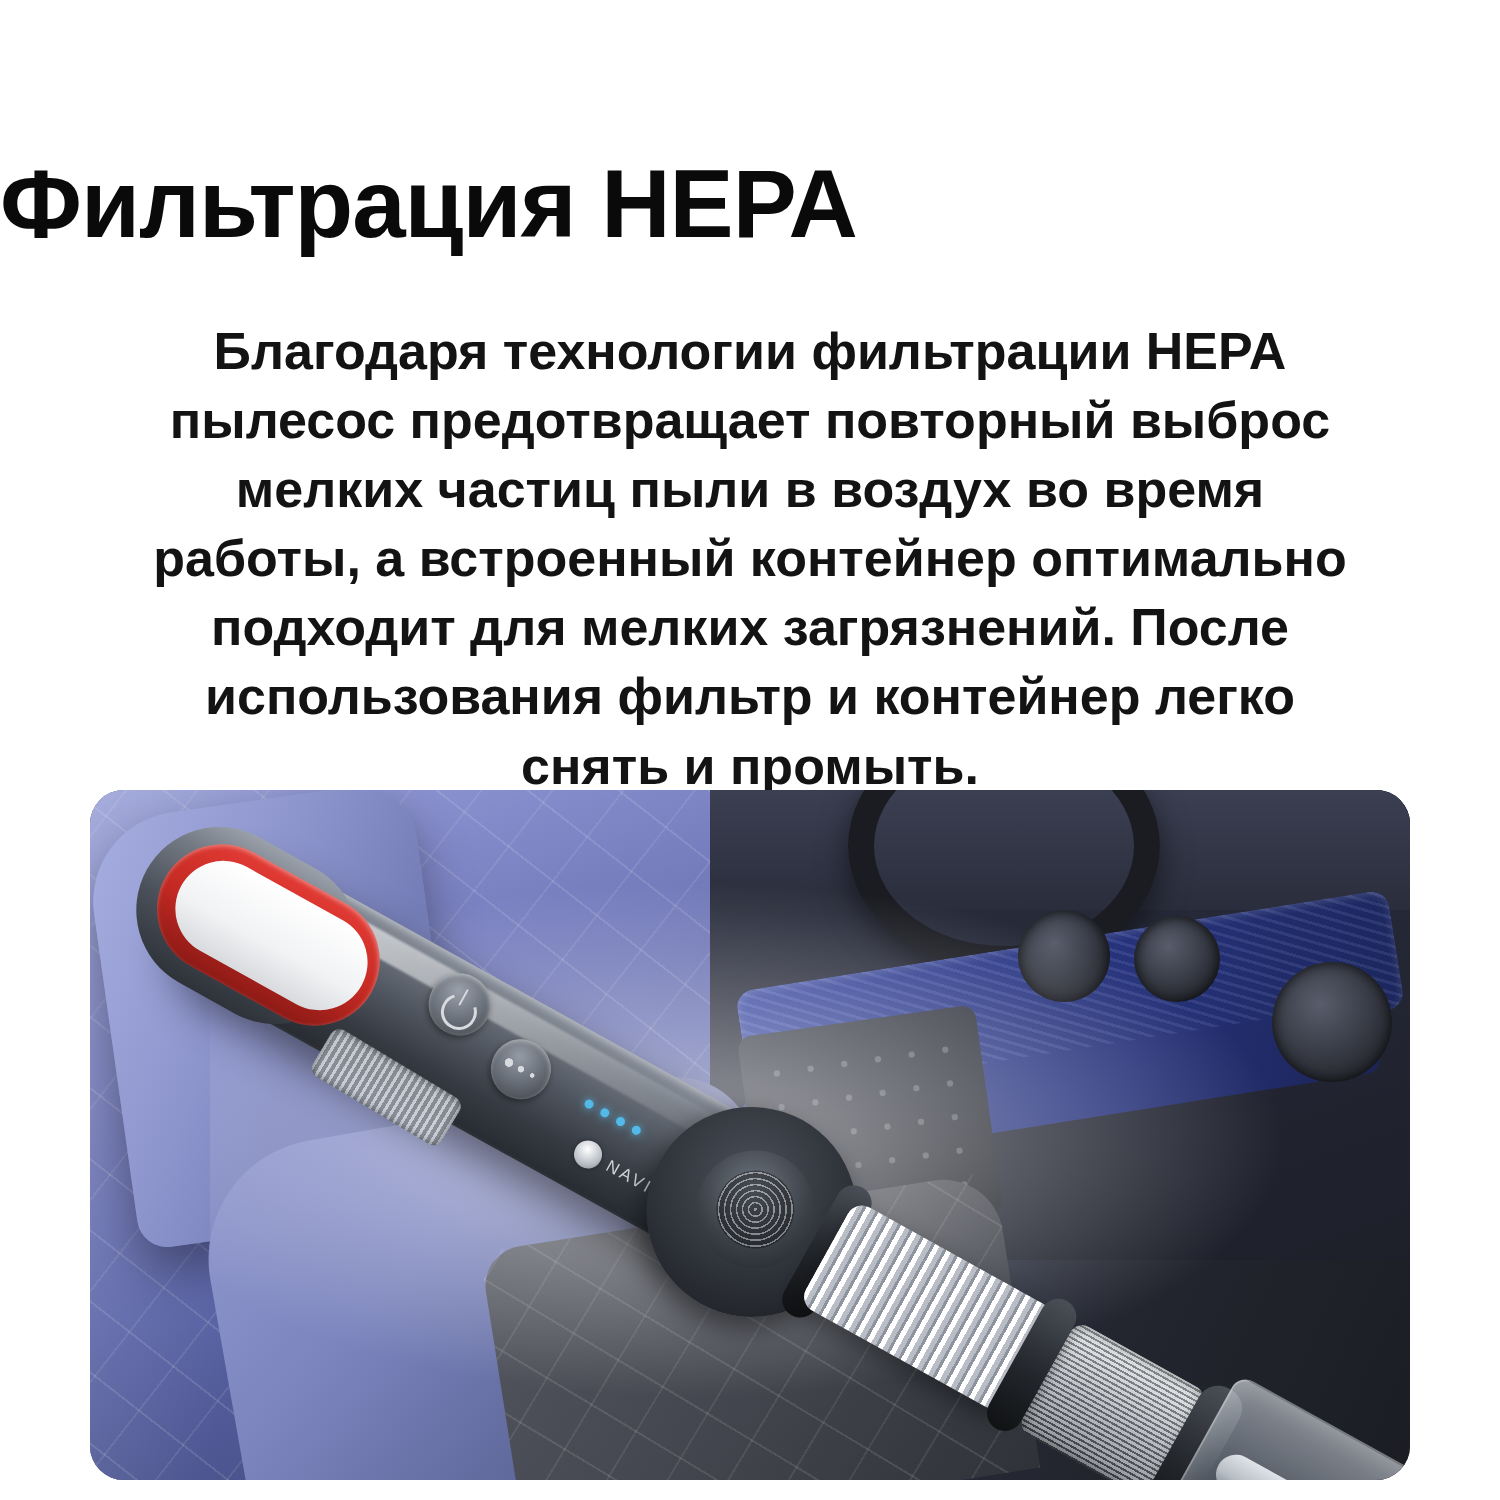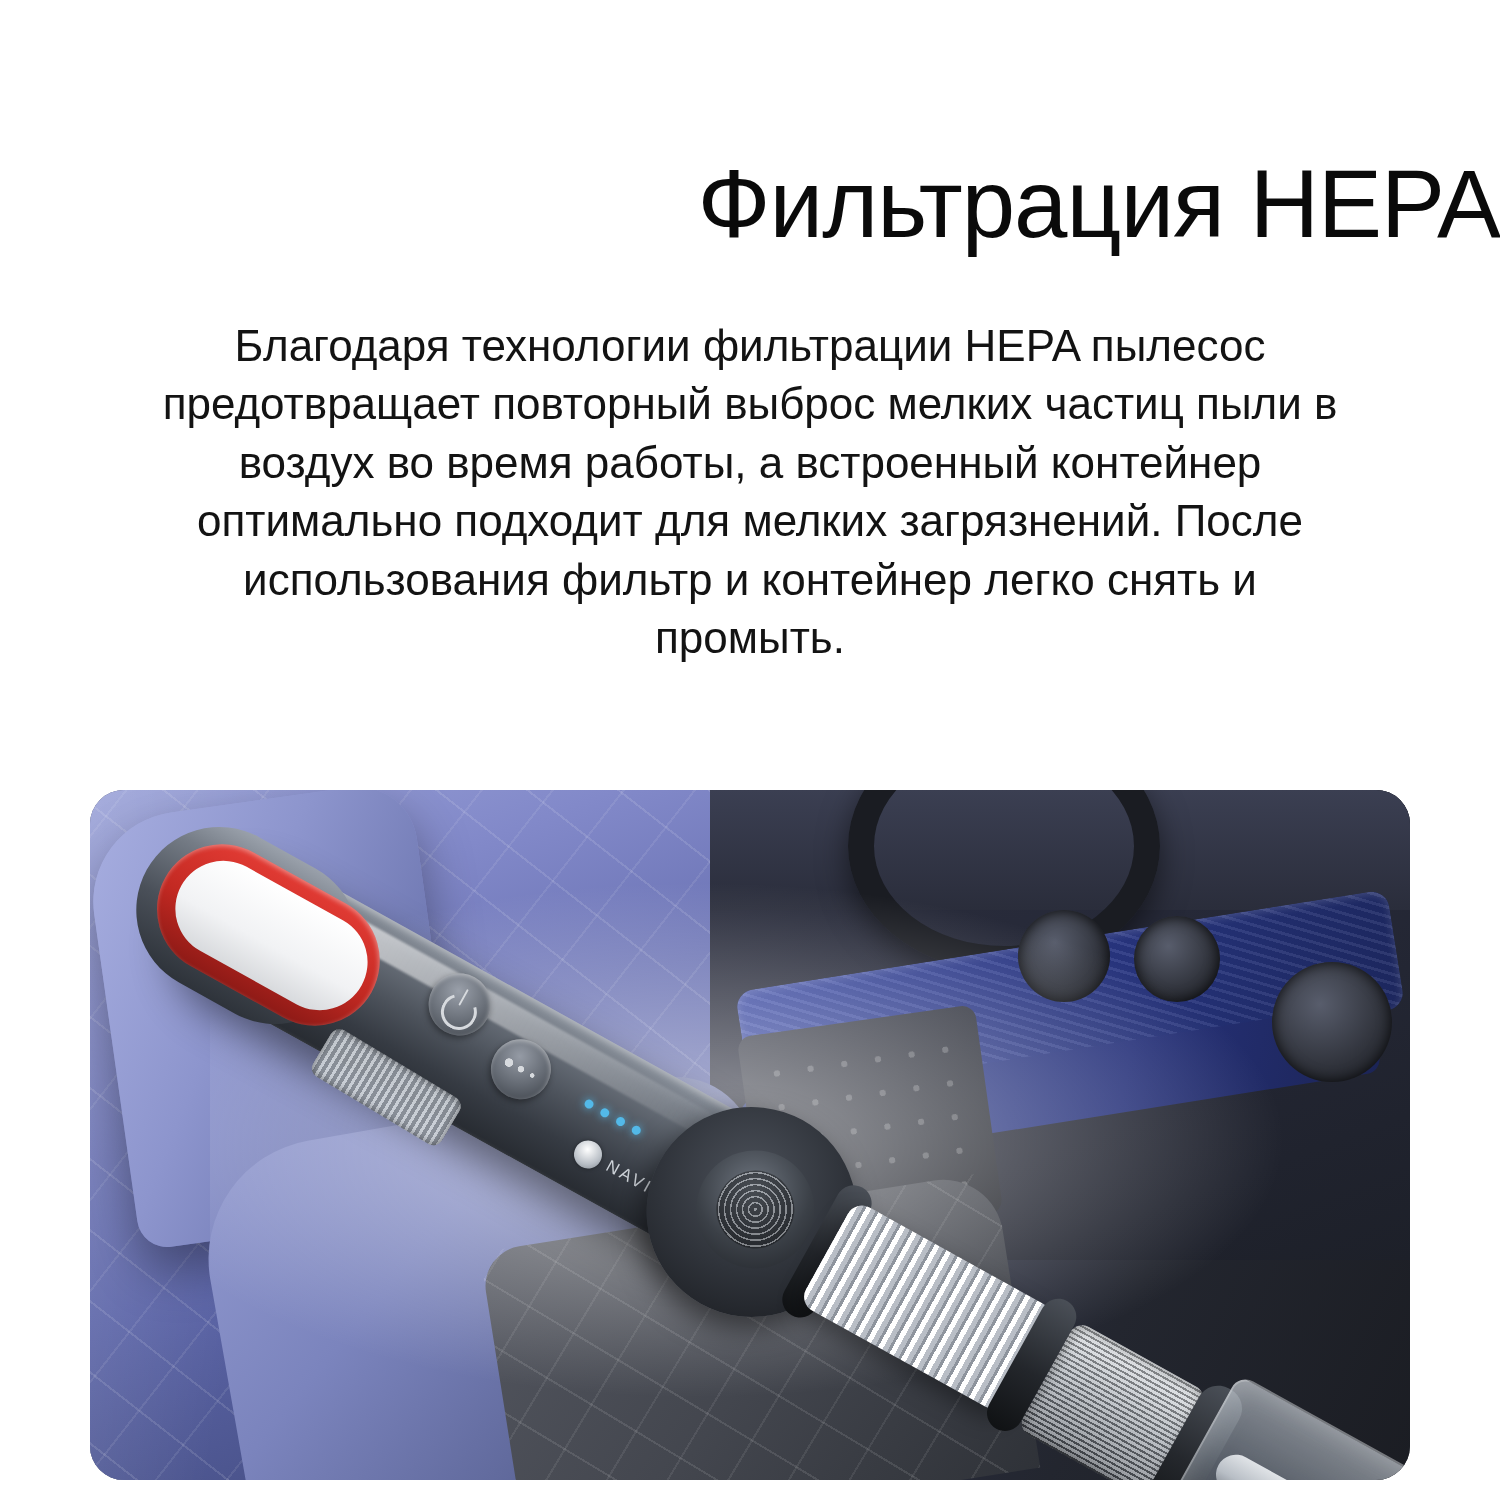--- a/index.html
+++ b/index.html
@@ -18,37 +18,37 @@
   .page {
     position: relative;
     width: 1500px;
     height: 1500px;
     background: #ffffff;
     box-sizing: border-box;
   }
 
   
   .headline {
-    text-align: right;
+    text-align: left;
     font-size: 96px;
-    font-weight: normal;
+    font-weight: bold;
     letter-spacing: -1px;
     line-height: 1.0;
     padding-top: 92px;
     color: #0a0a0a;
   }
 
   .subtext {
     text-align: center;
-    font-size: 44px;
+    font-size: 52px;
     line-height: 1.33;
     color: #131313;
     margin: 42px auto 4px auto;
     width: 1200px;
-    font-weight: 400;
+    font-weight: 700;
   }
 
   
   .photo-card {
     position: absolute;
     left: 90px;
     top: 726px;
     width: 1320px;
     height: 690px;
     border-radius: 34px;

